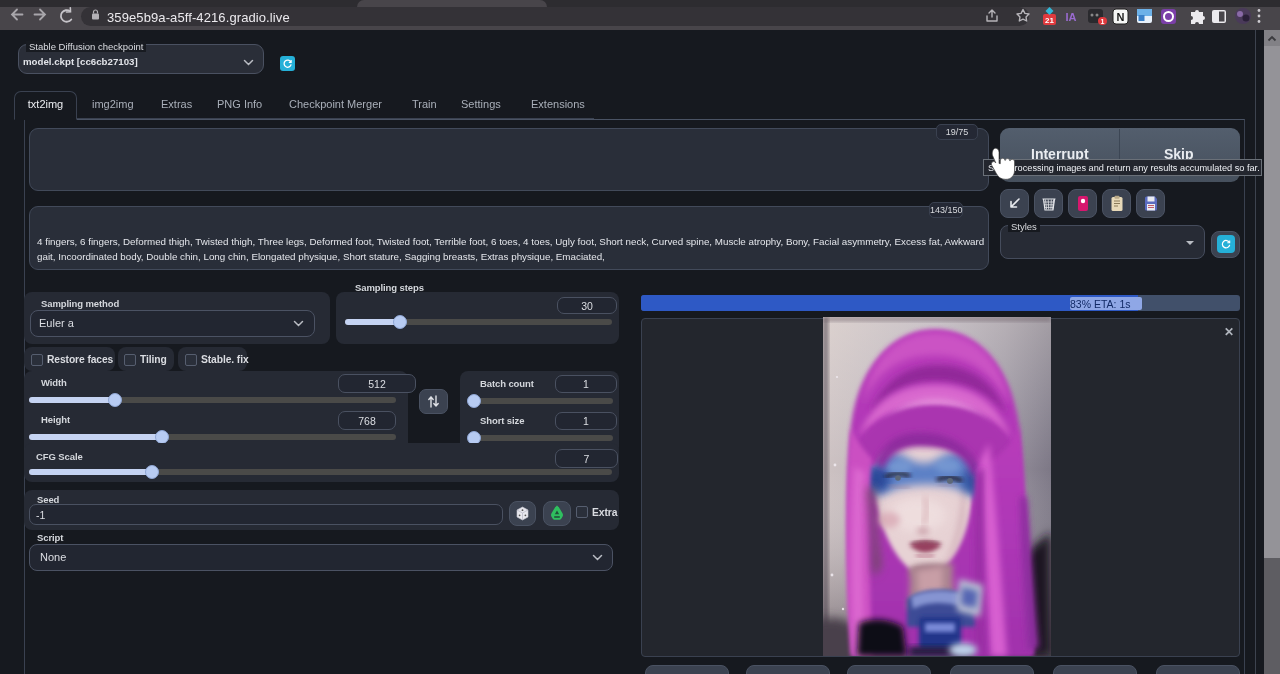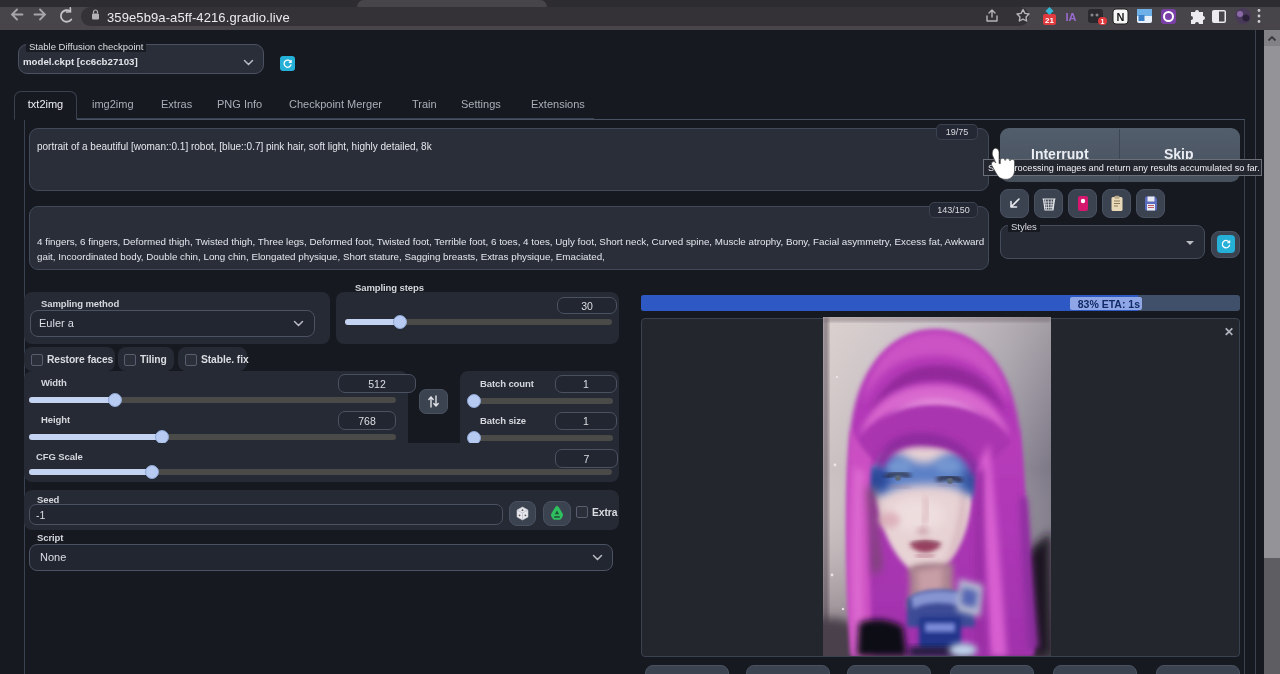--- a/index.html
+++ b/index.html
@@ -35,21 +35,21 @@
 #mainpanel { left:24px; top:119px; width:1221px; height:560px; border:1px solid #3a4150; border-top:1px solid #4a5364; }
 
 
 .ta { background:#292e39; border:1px solid #424a5a; border-radius:9px; }
 #prompt1 { left:29px; top:128px; width:960px; height:63px; }
 #prompt1t { left:37px; top:141px; font-size:10px; color:#e4e6eb; }
 .counter { position:absolute; background:#242834; border:1px solid #3a4150; border-radius:5px; font-size:9px; color:#d8dade; text-align:center; }
 #counter1 { left:936px; top:124px; width:42px; height:16px; line-height:15px; }
 #prompt2 { left:29px; top:206px; width:960px; height:64px; }
 .negline { position:absolute; font-size:9.8px; color:#e4e6eb; white-space:nowrap; }
-#counter2 { left:929px; top:202px; width:49px; height:16px; line-height:15px; }
+#counter2 { left:929px; top:202px; width:34px; height:16px; line-height:15px; }
 
 
 #genbtns { left:1000px; top:128px; width:240px; height:54px; border-radius:9px; background:linear-gradient(180deg,#535e6d,#46505d); }
 #gensplit { left:1119px; top:129px; width:1px; height:52px; background:#3c4654; }
 .genlabel { position:absolute; top:146px; font-size:14px; font-weight:700; color:#e9ecf0; }
 #tooltip { left:983px; top:159px; width:279px; height:17px; background:#23262e; border:1px solid #6a7078; }
 #tooltiptext { left:988px; top:163px; width:272px; font-size:9.2px; color:#eef0f4; white-space:nowrap; overflow:hidden; }
 
 
 .iconbtn { position:absolute; width:29px; height:29px; background:#3b4250; border:1px solid #4a5262; border-radius:8px; }
@@ -78,21 +78,21 @@
 #btn-dice { left:509px; top:501px; width:27px; height:25px; }
 #btn-recycle { left:543px; top:501px; width:28px; height:25px; }
 
 
 #scriptbox { left:29px; top:544px; width:584px; height:27px; background:#222631; border:1px solid #4b5263; border-radius:8px; }
 
 
 #progress { left:641px; top:295px; width:599px; height:16px; background:#41506a; border-radius:3px; overflow:hidden; }
 #progfill { left:0; top:0; width:497px; height:16px; background:#2e59c5; }
 #proglabel2 { left:1070px; top:297px; width:72px; height:13px; background:#8fa7e6; border-radius:2px; }
-#proglabel { left:1070px; top:298px; width:70px; font-size:10.5px; font-weight:700; color:#122a66; text-align:right; }
+#proglabel { left:1070px; top:298px; width:70px; font-size:10.5px; font-weight:400; color:#122a66; text-align:left; }
 #imgpanel { left:641px; top:318px; width:599px; height:339px; background:#23262d; border:1px solid #3a4150; border-radius:4px; }
 #closex { left:1224px; top:325px; font-size:12px; font-weight:700; color:#b0b5bd; }
 .botbtn { position:absolute; top:665px; width:84px; height:20px; background:#3b4250; border:1px solid #4a5262; border-radius:8px; }
 
 svg { position:absolute; }
 </style>
 </head>
 <body>
 <div id="stage">
 
@@ -181,21 +181,20 @@
 <div class="abs tab" style="left:217px">PNG Info</div>
 <div class="abs tab" style="left:289px">Checkpoint Merger</div>
 <div class="abs tab" style="left:412px">Train</div>
 <div class="abs tab" style="left:461px">Settings</div>
 <div class="abs tab" style="left:531px">Extensions</div>
 <div class="abs" id="tab-active">txt2img</div>
 
 <div class="abs" id="mainpanel"></div>
 
 <div class="abs ta" id="prompt1"></div>
-<div class="abs" id="prompt1t">portrait of a beautiful [woman::0.1] robot, [blue::0.7] pink hair, soft light, highly detailed, 8k</div>
 <div class="abs counter" id="counter1">19/75</div>
 <div class="abs ta" id="prompt2"></div>
 <div class="abs negline" style="left:37px;top:236px">4 fingers, 6 fingers, Deformed thigh, Twisted thigh, Three legs, Deformed foot, Twisted foot, Terrible foot, 6 toes, 4 toes, Ugly foot, Short neck, Curved spine, Muscle atrophy, Bony, Facial asymmetry, Excess fat, Awkward</div>
 <div class="abs negline" style="left:37px;top:251px">gait, Incoordinated body, Double chin, Long chin, Elongated physique, Short stature, Sagging breasts, Extras physique, Emaciated,</div>
 <div class="abs counter" id="counter2">143/150</div>
 
 <div class="abs" id="genbtns"></div>
 <div class="abs" id="gensplit"></div>
 <div class="abs genlabel" style="left:1031px">Interrupt</div>
 <div class="abs genlabel" style="left:1164px">Skip</div>
@@ -289,21 +288,21 @@
     <path d="M5 13 V3 M5 3 L2.8 5.5 M5 3 L7.2 5.5"></path>
     <path d="M10 2 V12 M10 12 L7.8 9.5 M10 12 L12.2 9.5"></path>
   </g>
 </svg>
 
 <div class="abs blk" style="left:460px;top:371px;width:159px;height:84px"></div>
 <div class="abs label" style="left:480px;top:378px">Batch count</div>
 <div class="abs numbox" style="left:555px;top:375px;width:62px;height:18px;line-height:17px">1</div>
 <div class="abs track" style="left:468px;top:398px;width:145px"></div>
 <div class="abs handle" style="left:467px;top:394px"></div>
-<div class="abs label" style="left:480px;top:415px">Batch size</div>
+<div class="abs label" style="left:480px;top:415px">Short size</div>
 <div class="abs numbox" style="left:555px;top:412px;width:62px;height:18px;line-height:17px">1</div>
 <div class="abs track" style="left:468px;top:435px;width:145px"></div>
 <div class="abs handle" style="left:467px;top:431px"></div>
 
 <div class="abs blk" style="left:24px;top:443px;width:595px;height:39px"></div>
 <div class="abs label" style="left:36px;top:451px">CFG Scale</div>
 <div class="abs numbox" style="left:555px;top:449px;width:63px;height:19px;line-height:18px">7</div>
 <div class="abs track" style="left:29px;top:469px;width:583px"></div>
 <div class="abs fill" style="left:29px;top:469px;width:124px"></div>
 <div class="abs handle" style="left:145px;top:465px"></div>

